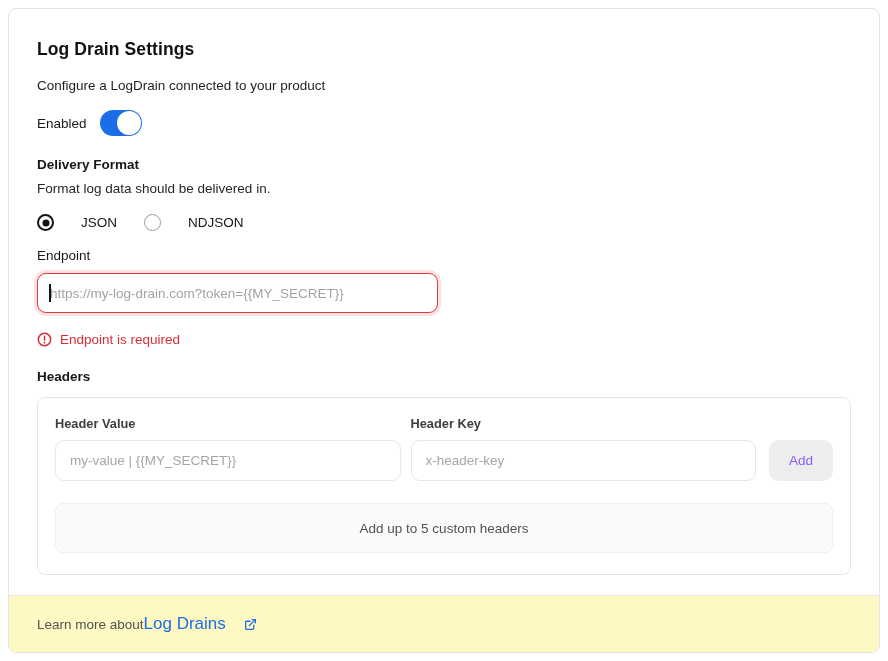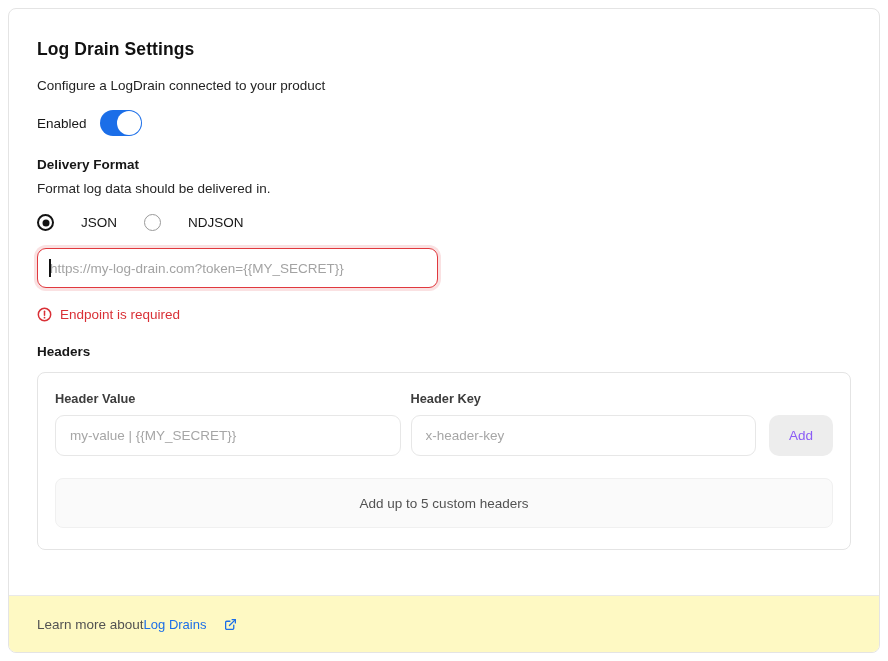--- a/index.html
+++ b/index.html
@@ -195,21 +195,21 @@
     flex: 0 0 auto;
     height: 57px;
     border-top: 1px solid #e9e9e9;
     background: #fef9c3;
     display: flex;
     align-items: center;
     padding: 0 28px;
   }
   .footer-text { font-size: 13.5px; color: #525252; }
   .footer-link {
-    font-size: 13px;
+    font-size: 17px;
     color: #1b6ee8;
     text-decoration: none;
     display: inline-flex;
     align-items: center;
     gap: 18px;
     cursor: pointer;
   }
   .footer-link svg { display: block; }
 </style>
 </head>
@@ -235,20 +235,21 @@
       <div class="radio-option">
         <span class="radio-circle checked"></span>
         <span class="radio-label">JSON</span>
       </div>
       <div class="radio-option">
         <span class="radio-circle"></span>
         <span class="radio-label">NDJSON</span>
       </div>
     </div>
 
+    <div class="endpoint-label">Endpoint</div>
     <div class="endpoint-wrap">
       <input class="endpoint-input" type="text" placeholder="https://my-log-drain.com?token={{MY_SECRET}}" style="">
       <span class="caret"></span>
     </div>
 
     <div class="error-row">
       <svg width="15" height="15" viewBox="0 0 16 16" fill="none">
         <circle cx="8" cy="8" r="6.6" stroke="#d93036" stroke-width="1.6"></circle>
         <line x1="8" y1="4.4" x2="8" y2="8.8" stroke="#d93036" stroke-width="1.6" stroke-linecap="round"></line>
         <circle cx="8" cy="11.4" r="0.95" fill="#d93036"></circle>

